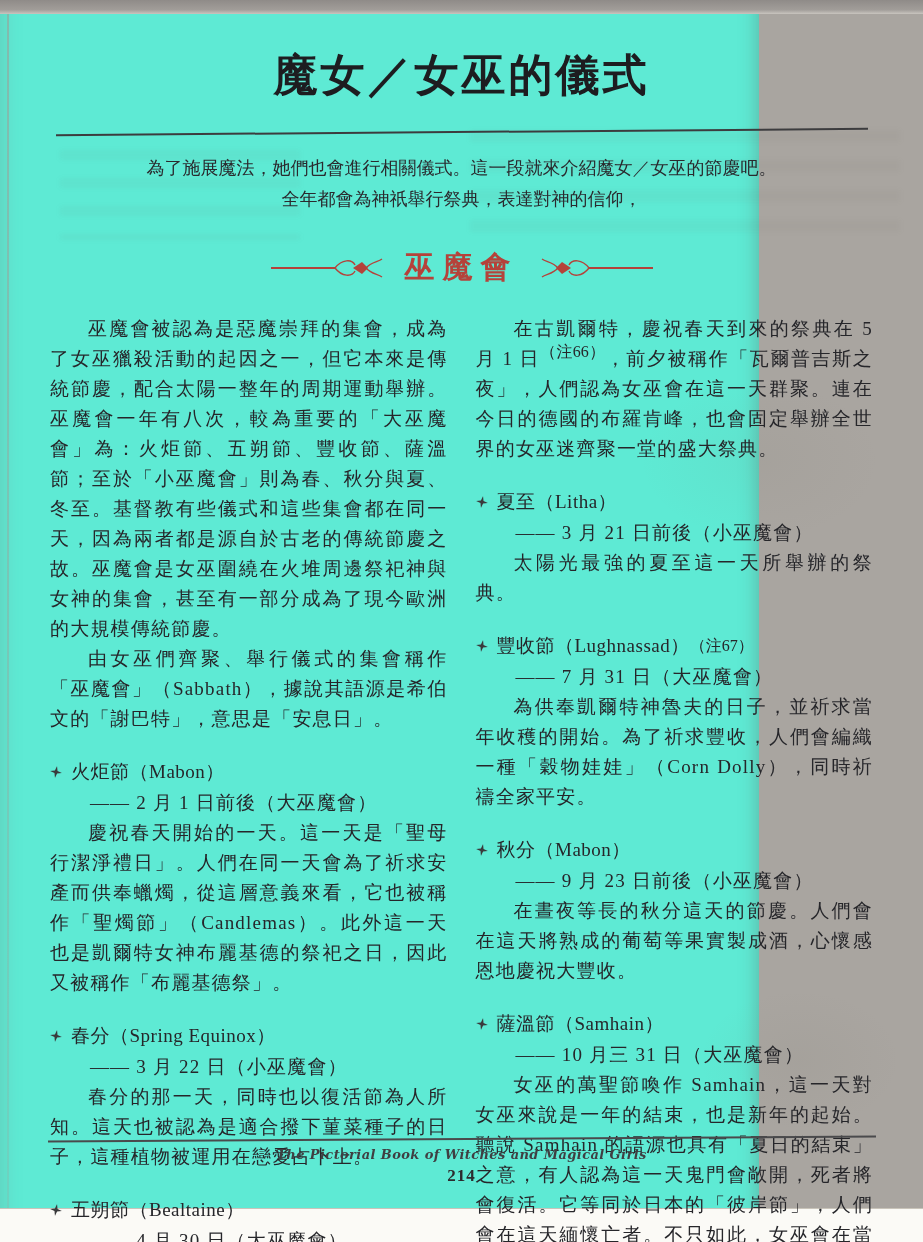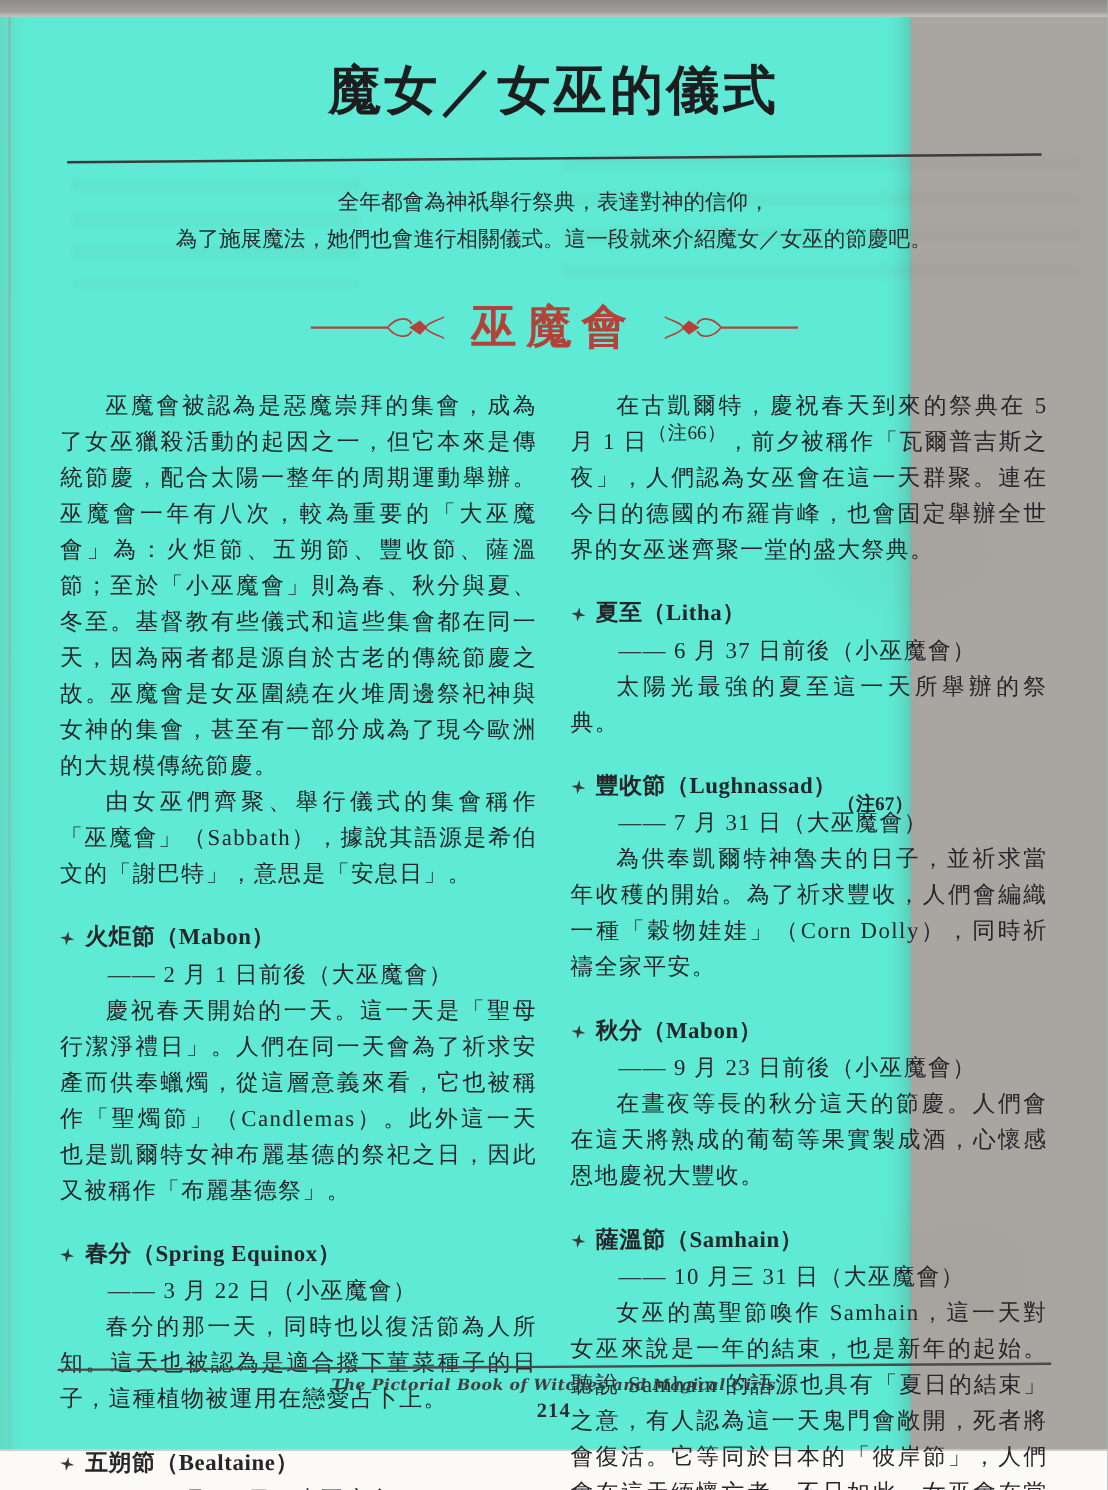--- a/index.html
+++ b/index.html
@@ -45,33 +45,33 @@
     width:812px;height:2px;background:#3c3c3e;margin:26px auto 0 auto;
     transform:rotate(-.45deg);
   }
   .subtitle{margin-top:20px;font-size:18px;line-height:31px;color:#2a2a2e;}
   .subtitle div{margin:0;}
 
   .section-banner{
     margin-top:32px;display:flex;align-items:center;justify-content:center;gap:18px;
   }
   .section-title{
-    font-size:38px;font-weight:700;letter-spacing:8px;color:#b5423a;margin:0;
+    font-size:30px;font-weight:700;letter-spacing:8px;color:#b5423a;margin:0;
   }
   .flourish{display:block;}
   .flourish.right{transform:scaleX(-1);}
 
   .columns{
     display:flex;gap:28px;padding:0 50px;margin-top:26px;
     font-size:19px;line-height:30px;text-align:justify;letter-spacing:1.2px;
   }
   .col{flex:1;min-width:0;}
   .para{margin:0;text-indent:2em;}
   .festival{margin-top:23px;}
-  .festival-heading{display:flex;align-items:flex-end;font-weight:700;letter-spacing:.5px;}
+  .festival-heading{display:flex;align-items:center;font-weight:400;letter-spacing:.5px;}
   .star{
     width:12px;height:12px;flex:0 0 12px;align-self:center;margin-right:9px;
     background:#3a3a3c;transform:rotate(10deg);
     clip-path:polygon(50% 0%,61% 39%,100% 50%,61% 61%,50% 100%,39% 61%,0% 50%,39% 39%);
   }
   .festival-date{margin:1px 0 0 0;padding-left:2.1em;}
   .festival-body{margin:0;text-indent:2em;}
   sup.note{font-size:16px;letter-spacing:0;vertical-align:8px;line-height:0;}
 
   .footer{position:absolute;left:0;top:1138px;width:923px;text-align:center;font-weight:bold;}
@@ -92,22 +92,22 @@
   <div class="smudge sm1"></div>
   <div class="smudge sm2"></div>
   <div class="smudge sm3"></div>
   <div class="smudge sm4"></div>
 
   <div class="doc">
     <div class="doc-header">
       <h1 class="page-title">魔女／女巫的儀式</h1>
       <div class="title-rule"></div>
       <div class="subtitle">
+        <div>為了施展魔法，她們也會進行相關儀式。這一段就來介紹魔女／女巫的節慶吧。</div>
         <div>全年都會為神祇舉行祭典，表達對神的信仰，</div>
-        <div>為了施展魔法，她們也會進行相關儀式。這一段就來介紹魔女／女巫的節慶吧。</div>
       </div>
       <div class="section-banner">
         <svg class="flourish" width="118" height="22" viewBox="0 0 118 22">
           <path d="M2 11 H66" stroke="#b5423a" stroke-width="1.8" fill="none"></path>
           <path d="M66 11 c7 -9 17 -9 20 -3" stroke="#b5423a" stroke-width="1.4" fill="none"></path>
           <path d="M66 11 c7 9 17 9 20 3" stroke="#b5423a" stroke-width="1.4" fill="none"></path>
           <path d="M84 11 l9 -6 6 6 -6 6 z" fill="#b5423a"></path>
           <path d="M97 11 c5 -6 12 -6 16 -9 M97 11 c5 6 12 6 16 9" stroke="#b5423a" stroke-width="1.3" fill="none"></path>
         </svg>
         <h2 class="section-title">巫魔會</h2>
@@ -158,21 +158,21 @@
 
       <div class="col">
         <p class="para"><span>在古凱爾特，慶祝春天到來的祭典在 5 月 1 日</span><sup class="note">（注66）</sup><span>，前夕被稱作「瓦爾普吉斯之夜」，人們認為女巫會在這一天群聚。連在今日的德國的布羅肯峰，也會固定舉辦全世界的女巫迷齊聚一堂的盛大祭典。</span></p>
 
         <div class="festival">
           <div class="festival-heading">
             <span class="star"></span>
             <span>夏至（Litha）</span>
             <sup class="note"></sup>
           </div>
-          <p class="festival-date">—— 6 月 37 日前後（小巫魔會）</p>
+          <p class="festival-date">—— 3 月 21 日前後（小巫魔會）</p>
           <p class="festival-body">太陽光最強的夏至這一天所舉辦的祭典。</p>
         </div>
 
         <div class="festival">
           <div class="festival-heading">
             <span class="star"></span>
             <span>豐收節（Lughnassad）</span>
             <sup class="note">（注67）</sup>
           </div>
           <p class="festival-date">—— 7 月 31 日（大巫魔會）</p>

